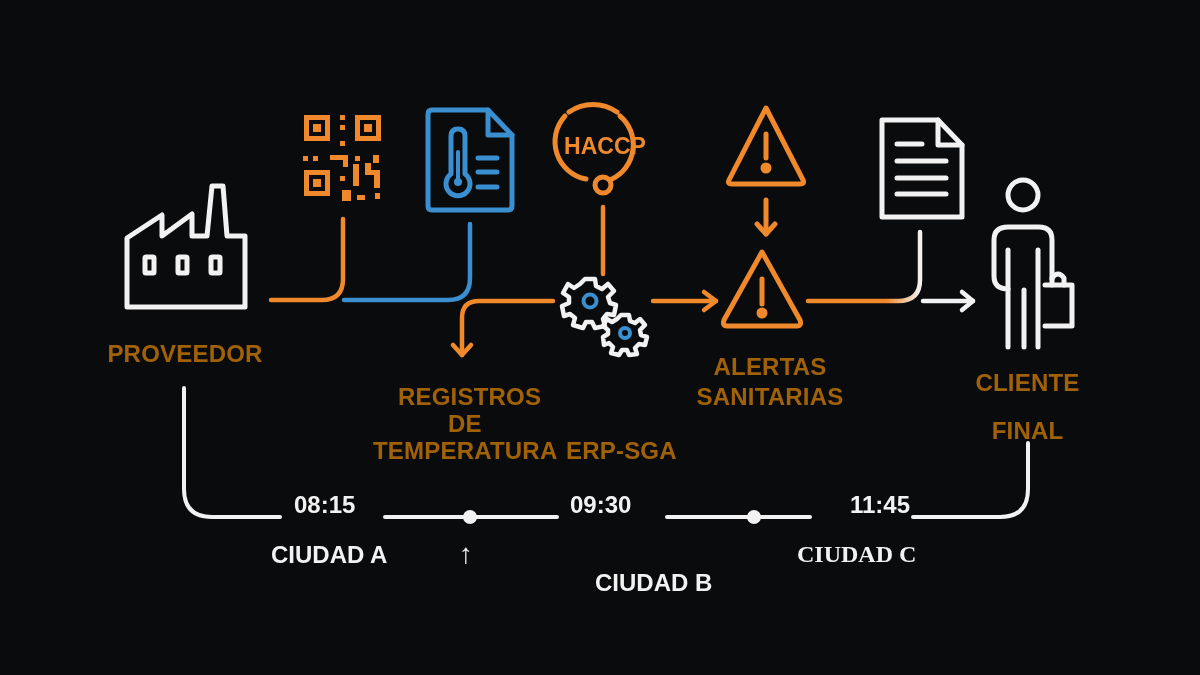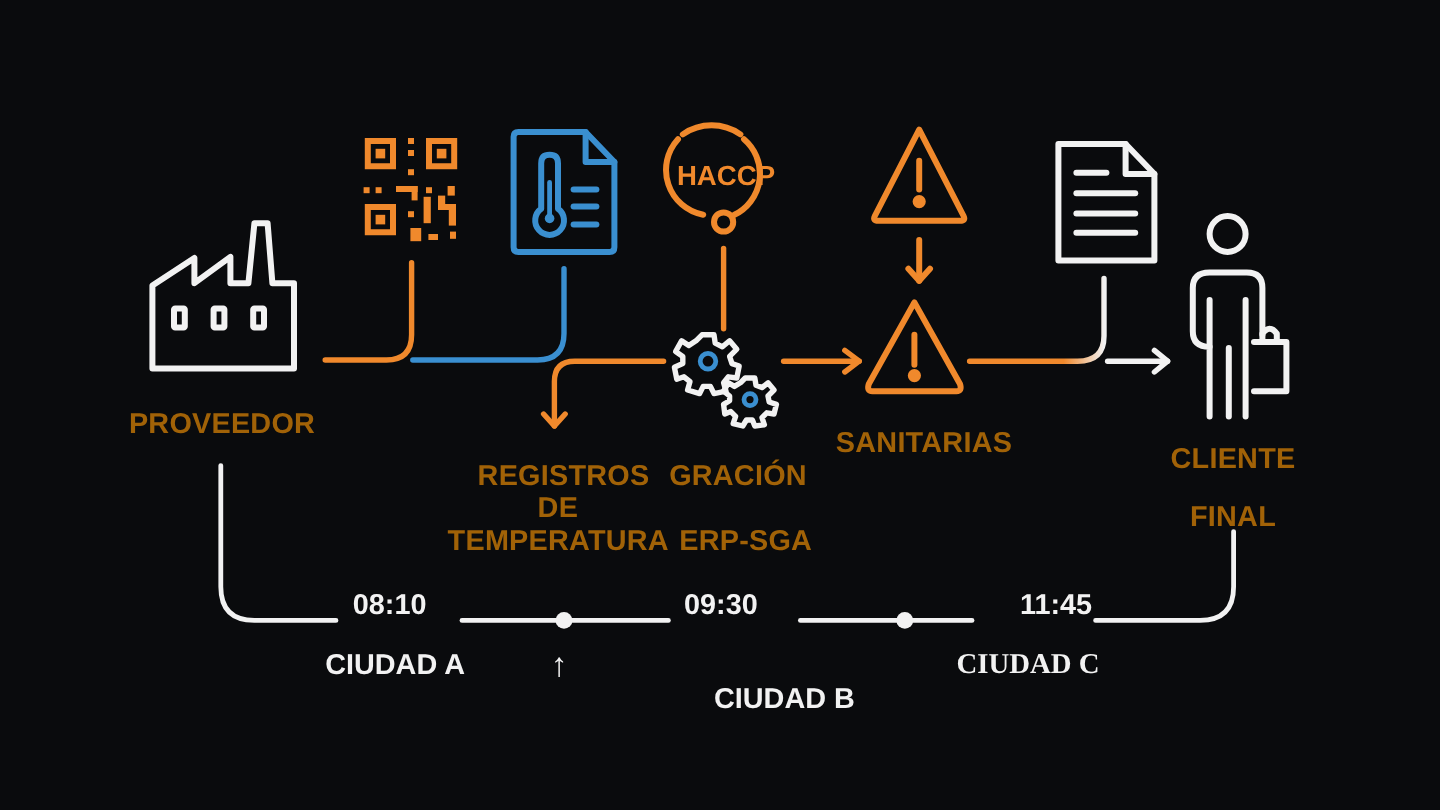--- a/index.html
+++ b/index.html
@@ -142,32 +142,32 @@
 
 <div class="lbl" style="left:100px; top:340px; width:170px;">PROVEEDOR</div>
 
 <div class="lbl" style="left:365px; top:383px; width:215px; text-align:left;">
   <div style="padding-left:33px;">REGISTROS</div>
   <div style="padding-left:83px;">DE</div>
 </div>
 <div class="lbl" style="left:373px; top:437px; text-align:left;">TEMPERATURA</div>
 
 <div class="lbl" style="left:555px; top:383px; width:120px;">
-  <div>GRACIÓN</div>
 </div>
 <div class="lbl" style="left:566px; top:437px; text-align:left;">ERP-SGA</div>
 
 <div class="lbl" style="left:690px; top:353px; width:160px;">
+  <div>ALERTAS</div>
   <div style="margin-top:3px;">SANITARIAS</div>
 </div>
 
 <div class="lbl" style="left:955px; top:369px; width:145px;">
   <div>CLIENTE</div>
   <div style="margin-top:21px;">FINAL</div>
 </div>
 
-<div class="tm" style="left:294px; top:491px;">08:10</div>
+<div class="tm" style="left:294px; top:491px;">08:15</div>
 <div class="tm" style="left:271px; top:541px;">CIUDAD A</div>
 <div class="tm" style="left:570px; top:491px;">09:30</div>
 <div class="tm" style="left:547px; top:569px;margin-left:48px;">CIUDAD B</div>
 <div class="tm" style="left:826px; top:491px;margin-left:24px;">11:45</div>
 <div class="tm" style="left:797px; top:541px;font-family:Liberation Serif, serif;">CIUDAD C</div>
 <div class="tm" style="left:459px; top:538px; font-size:28px;">↑</div>
 
 </body></html>

